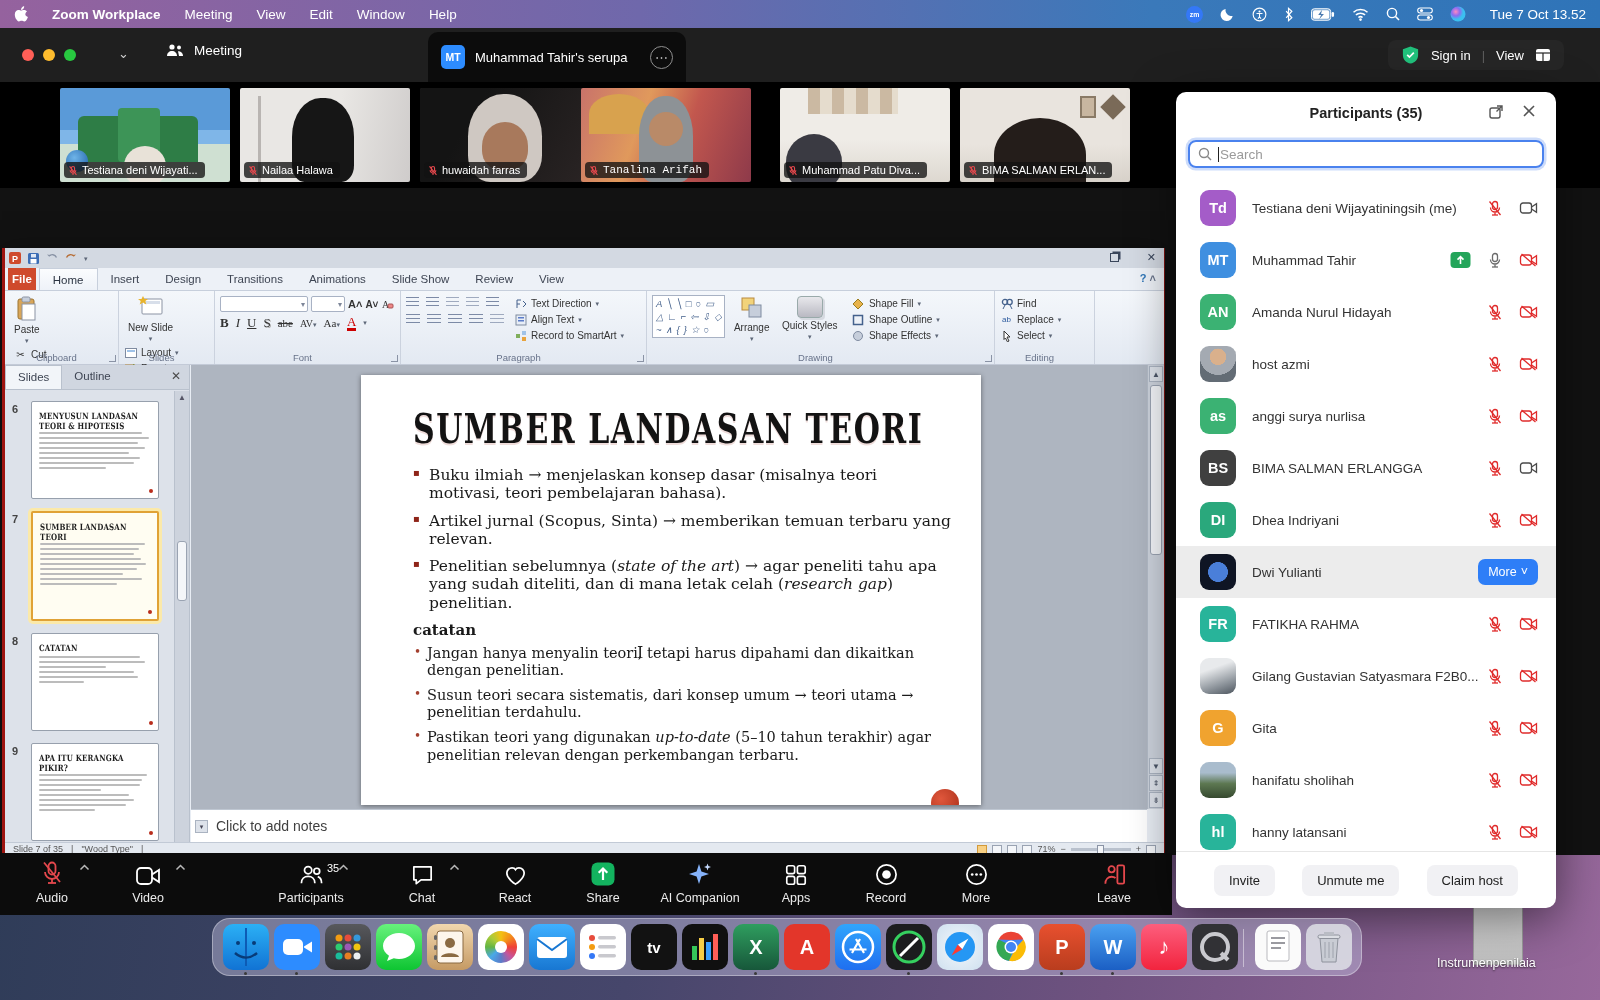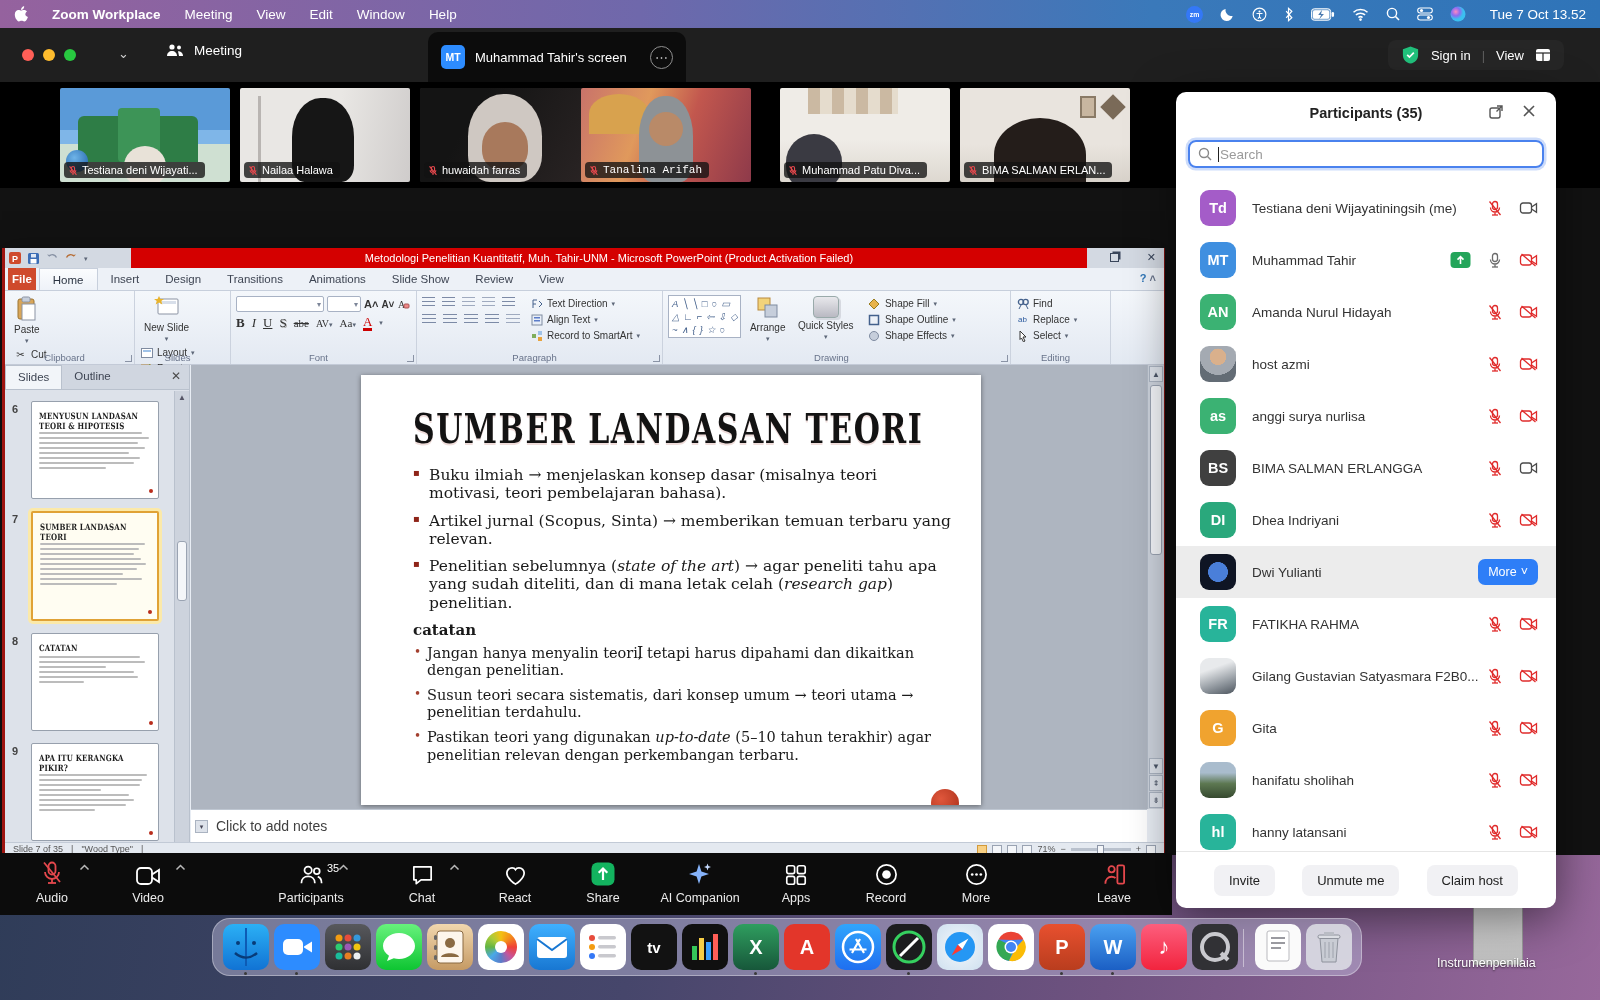--- a/index.html
+++ b/index.html
@@ -299,21 +299,21 @@
             <circle cx="6" cy="5" r="2.6" fill="#fff"></circle>
             <path d="M1 14c0-3 2.2-5 5-5s5 2 5 5z" fill="#fff"></path>
             <circle cx="13" cy="5.5" r="2" fill="#fff"></circle>
             <path d="M12 9.3c2.8 0 5 1.8 5 4.7h-4" fill="#fff"></path>
           </svg>
         </span>
       <span>Meeting</span>
     </div>
     <div class="share-tab">
       <span class="mt-badge">MT</span>
-      <span class="share-title">Muhammad Tahir's screen</span>
+      <span class="share-title">Muhammad Tahir's serupa</span>
       <span class="ellipsis-btn">⋯</span>
     </div>
     <div class="signin-pill">
       <span>
           <svg width="19" height="20" viewBox="0 0 20 20">
             <path d="M10 1l8 3v6c0 5-3.4 8.3-8 9-4.6-.7-8-4-8-9V4z" fill="#21c17c"></path>
             <path d="M6.5 9.8l2.4 2.4 4.6-4.6" stroke="#fff" stroke-width="1.8" fill="none"></path>
           </svg>
         </span>
       <span>Sign in</span>
@@ -455,21 +455,20 @@
           </svg>
         </span>
       <span class="qicon">
           <svg width="12" height="10" viewBox="0 0 12 10">
             <path d="M9 3C7 1 3 1 1.5 4.5" stroke="#b7703a" stroke-width="1.4" fill="none"></path>
             <path d="M11 1.5l-2 2-2.6-1.2z" fill="#b7703a"></path>
           </svg>
         </span>
       <span class="qicon caret">▾</span>
     </div>
-    <div class="ppt-red">Metodologi Penelitian Kuantitatif, Muh. Tahir-UNM  -  Microsoft PowerPoint (Product Activation Failed)</div>
     <div class="winbtns">
       <span class="restore-glyph"></span>
       <span>✕</span>
     </div>
   </div>
 
   <div class="ppt-tabs" id="ppt-tabs">
       <span class="ppt-tab file">File</span>
       <span class="ppt-tab active">Home</span>
       <span class="ppt-tab">Insert</span>
@@ -477,21 +476,21 @@
       <span class="ppt-tab">Transitions</span>
       <span class="ppt-tab">Animations</span>
       <span class="ppt-tab">Slide Show</span>
       <span class="ppt-tab">Review</span>
       <span class="ppt-tab">View</span>
       <span class="ppt-help">? <span style="color:#68738a">˄</span></span>
     </div>
 
   <div class="ribbon">
 
-    <div class="rgroup" style="width:130px">
+    <div class="rgroup" style="width:114px">
       <span class="bigbtn">
         <svg width="24" height="26" viewBox="0 0 24 26">
             <rect x="3" y="3" width="16" height="20" rx="2" fill="#d9a659" stroke="#9c7433"></rect>
             <rect x="7" y="1" width="8" height="5" rx="1.5" fill="#c6cedb" stroke="#8b93a3"></rect>
             <rect x="7" y="8" width="13" height="16" fill="#fff" stroke="#8b93a3"></rect>
           </svg>
         <span>Paste</span>
           <span class="caret">▾</span>
       </span>
       <span class="smallcol" style="margin-left:4px">

